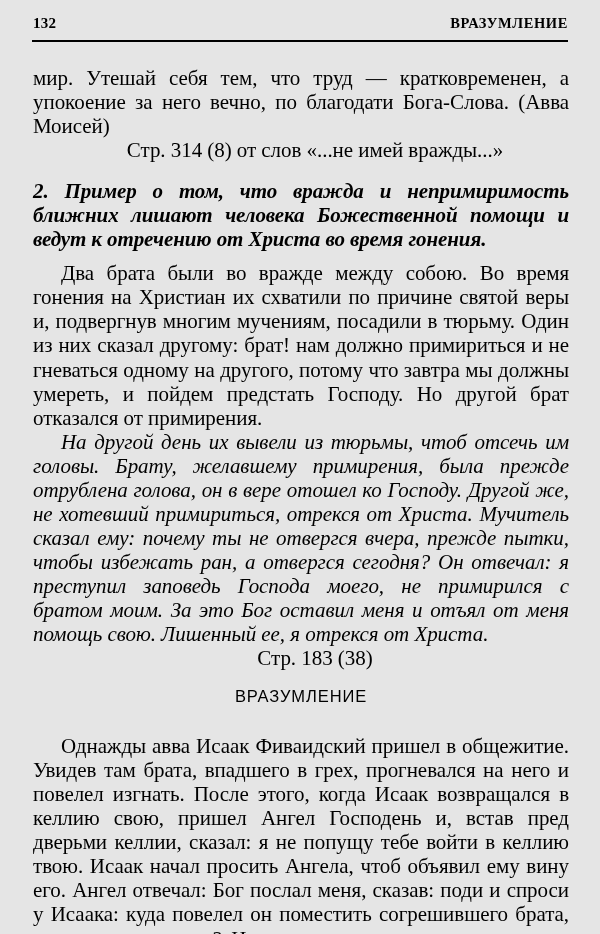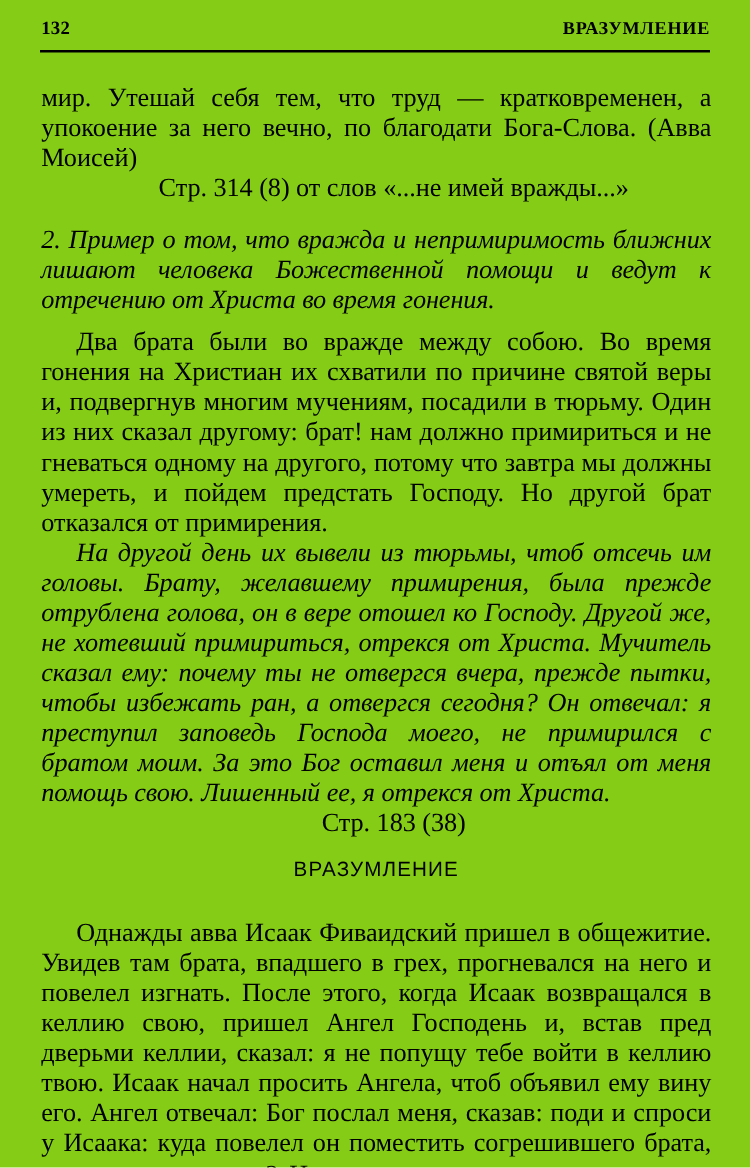--- a/index.html
+++ b/index.html
@@ -15,21 +15,21 @@
     color: #000000;
     -webkit-font-smoothing: antialiased;
   }
 
   .page {
     position: relative;
     width: 600px;
     height: 934px;
     box-sizing: border-box;
     padding: 0;
-    background: #84cc16;
+    background: #e5e5e5;
   }
 
   
   .running-head {
     position: absolute;
     left: 33px;
     top: 16px;
     width: 535px;
     display: flex;
     align-items: baseline;
@@ -82,21 +82,21 @@
   .body-par.noindent {
     text-indent: 0;
   }
 
   .src-line {
     text-indent: 28px;
     text-align: center;
   }
 
   .sub-head {
-    font-weight: 400;
+    font-weight: 700;
     font-style: italic;
     text-indent: 0;
     text-align: justify;
     letter-spacing: -0.1px;
   }
 
   .italic-par {
     font-style: italic;
     text-indent: 28px;
   }

